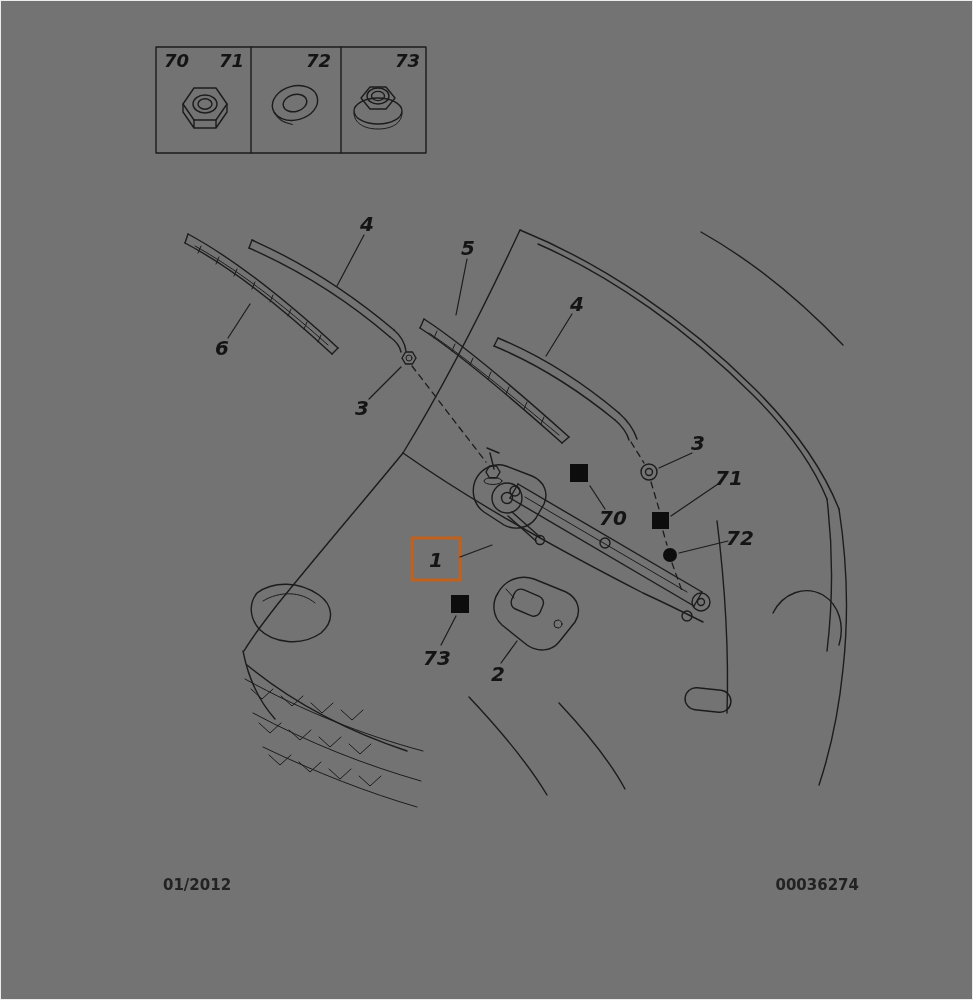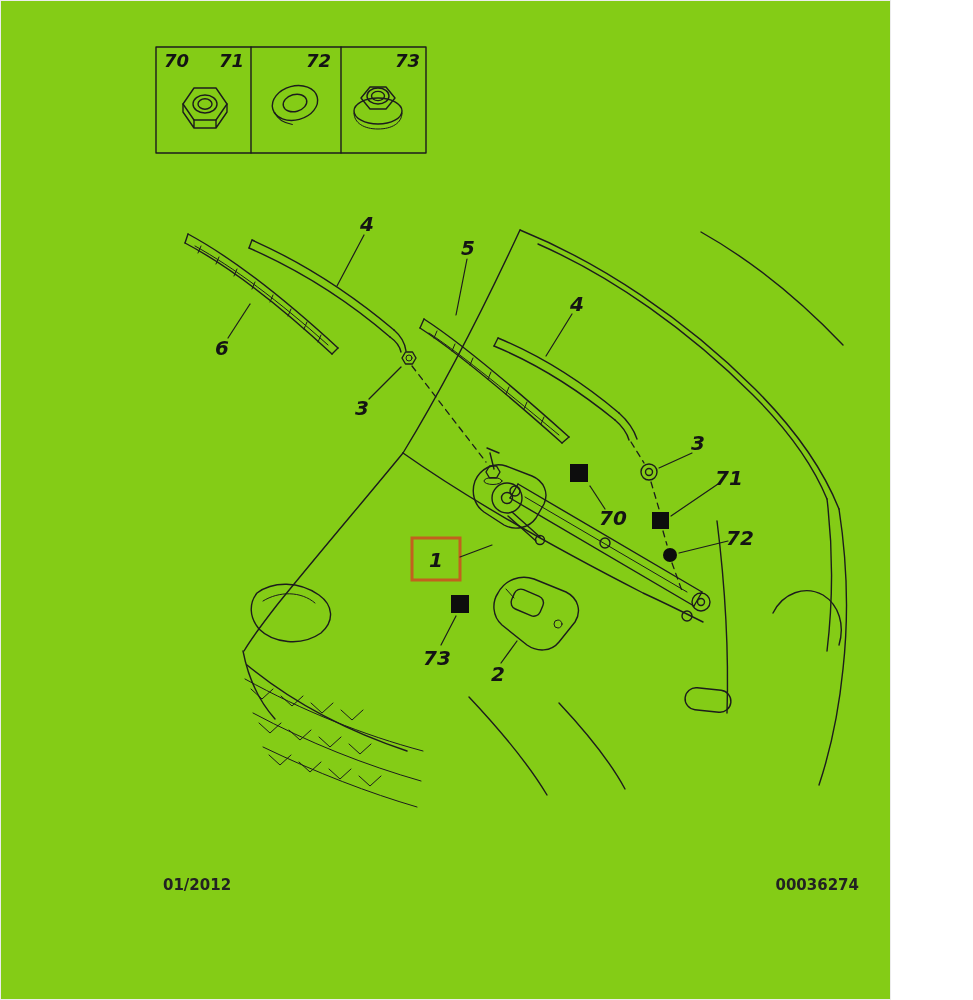--- a/index.html
+++ b/index.html
@@ -1,19 +1,19 @@
 <!DOCTYPE html>
 <html><head>
 <meta charset="utf-8">
 <style>
   html,body{margin:0;padding:0;background:#ffffff;}
   .page{
     position:relative;
-    width:891px;height:1000px;
-    background:#84cc16;
+    width:973px;height:1000px;
+    background:#737373;
     border:1px solid #ececec;
     box-sizing:border-box;
     font-family:"DejaVu Sans", sans-serif;
     overflow:hidden;
   }
   svg{position:absolute;left:0;top:0;}
   .line{fill:none;stroke:#1c1c1c;stroke-width:1.4;stroke-linecap:round;stroke-linejoin:round;}
   .thin{fill:none;stroke:#1c1c1c;stroke-width:1;stroke-linecap:round;}
   .dash{fill:none;stroke:#1c1c1c;stroke-width:1.3;stroke-dasharray:6 5;stroke-linecap:round;}
   .leader{fill:none;stroke:#1c1c1c;stroke-width:1.2;stroke-linecap:round;}

